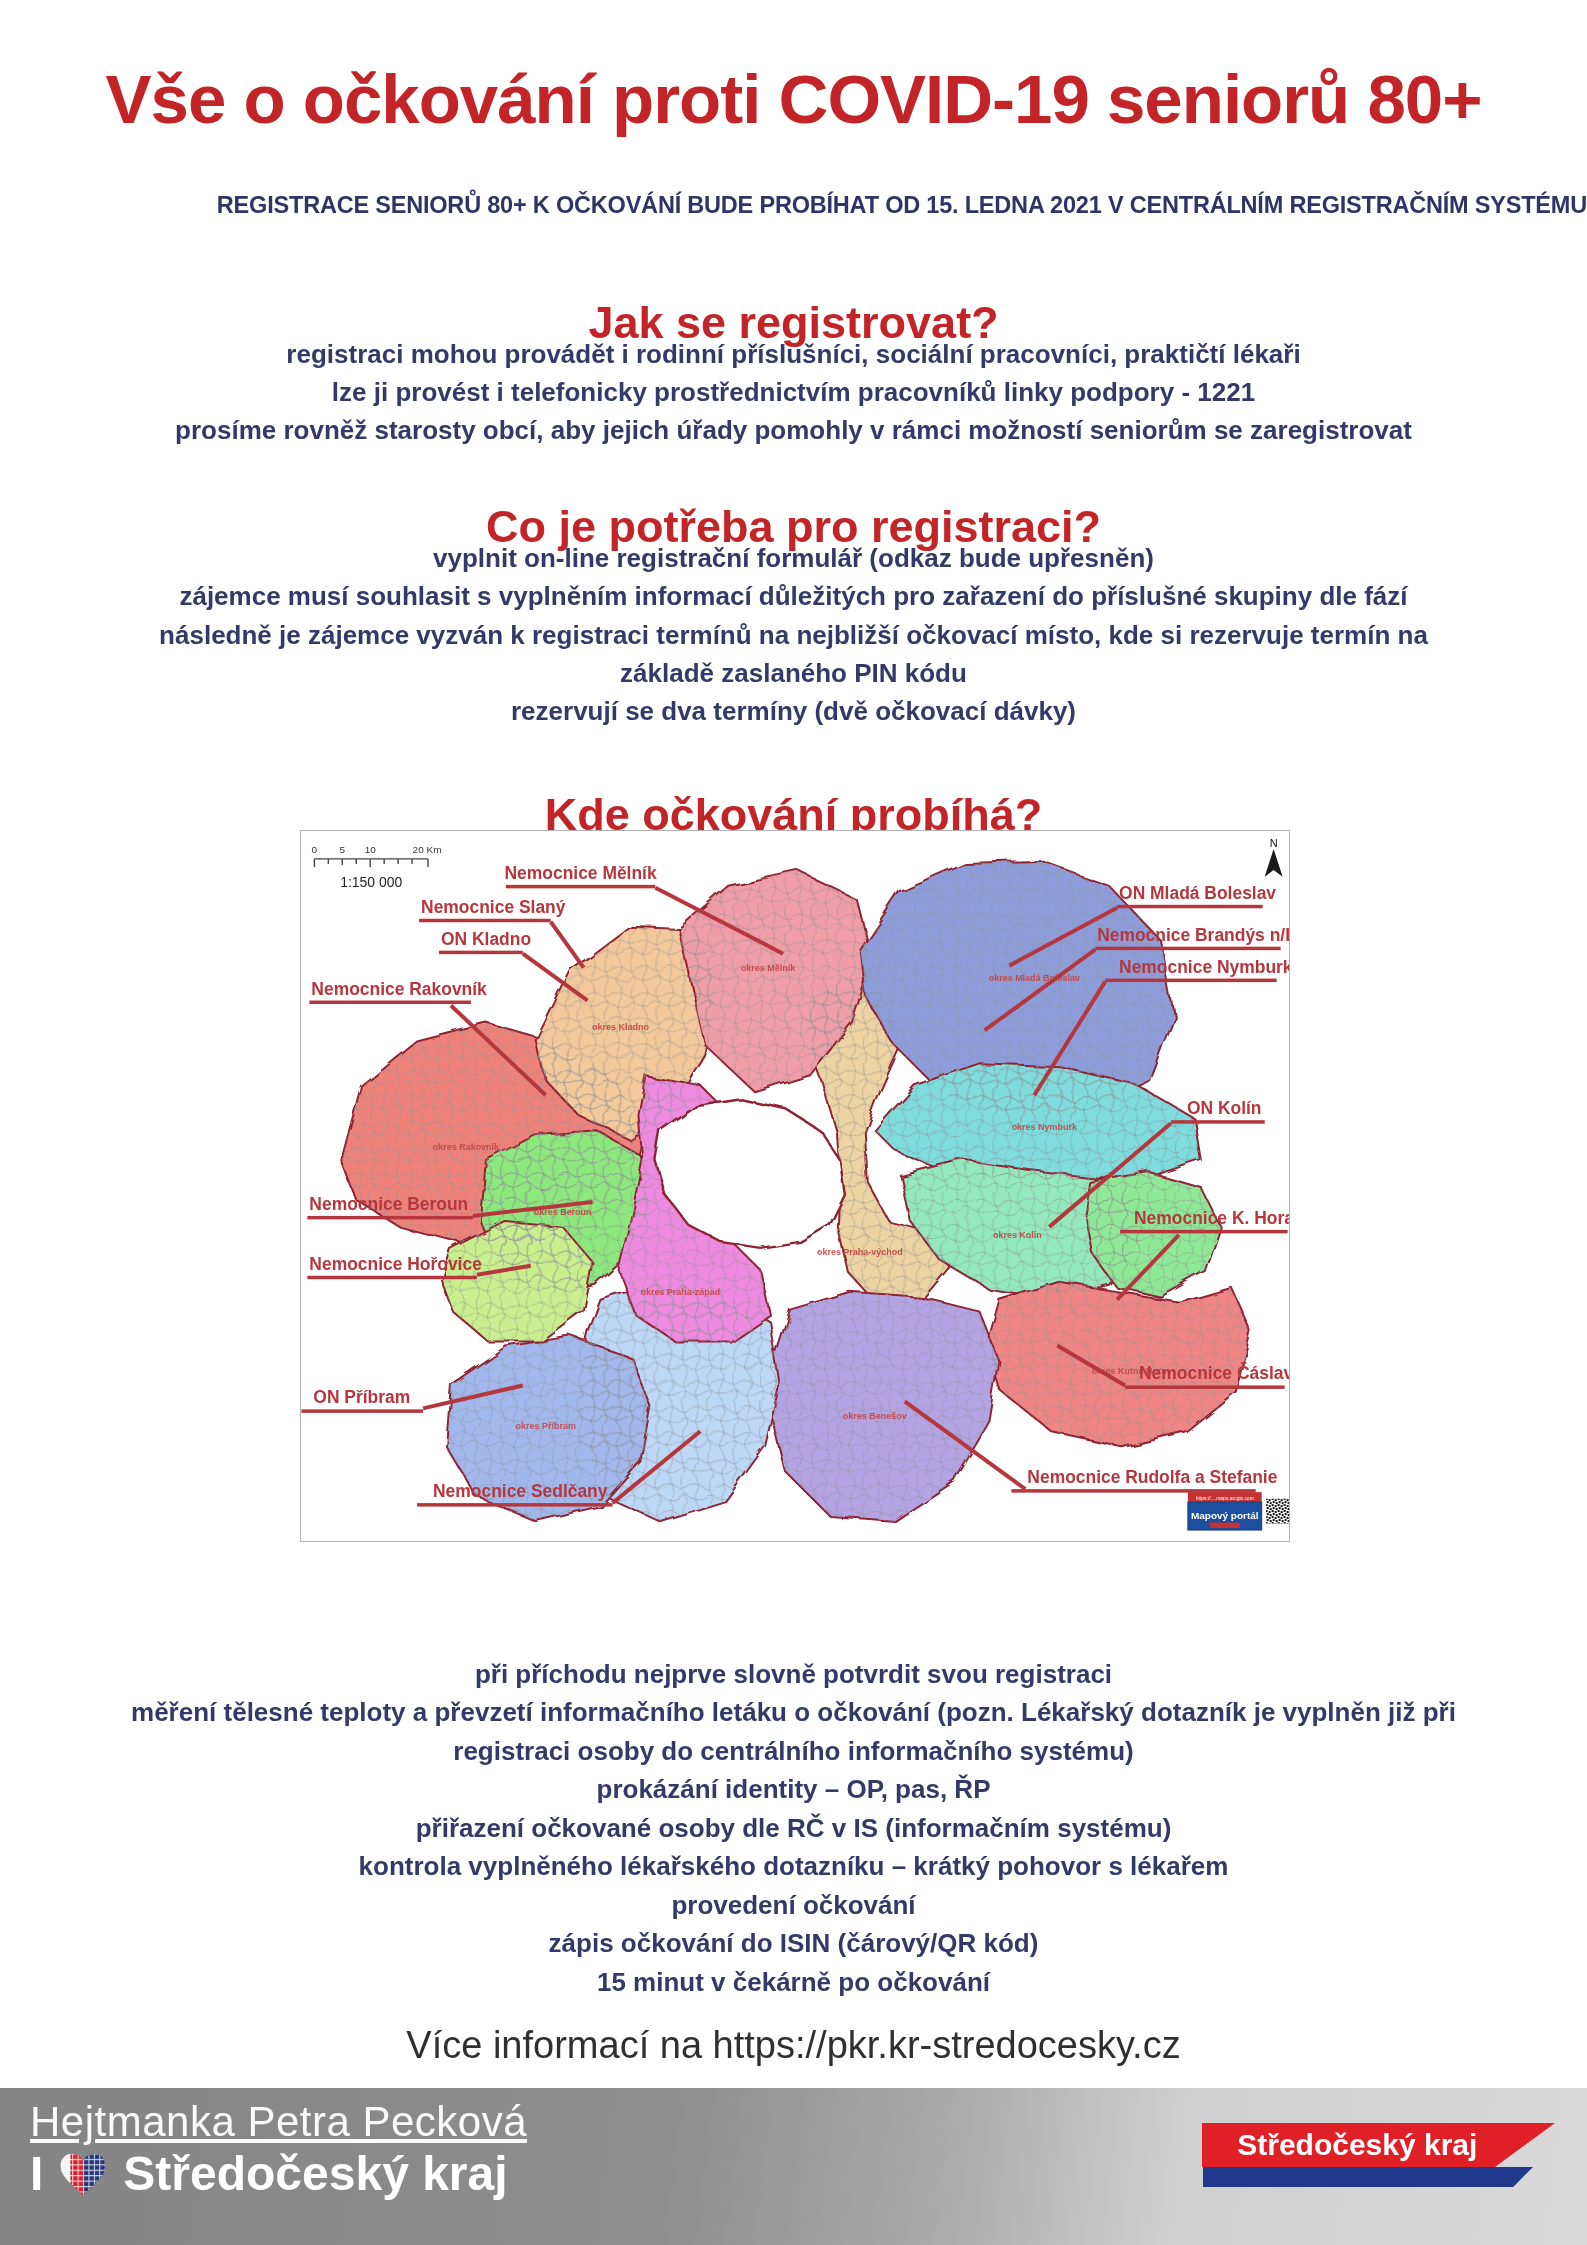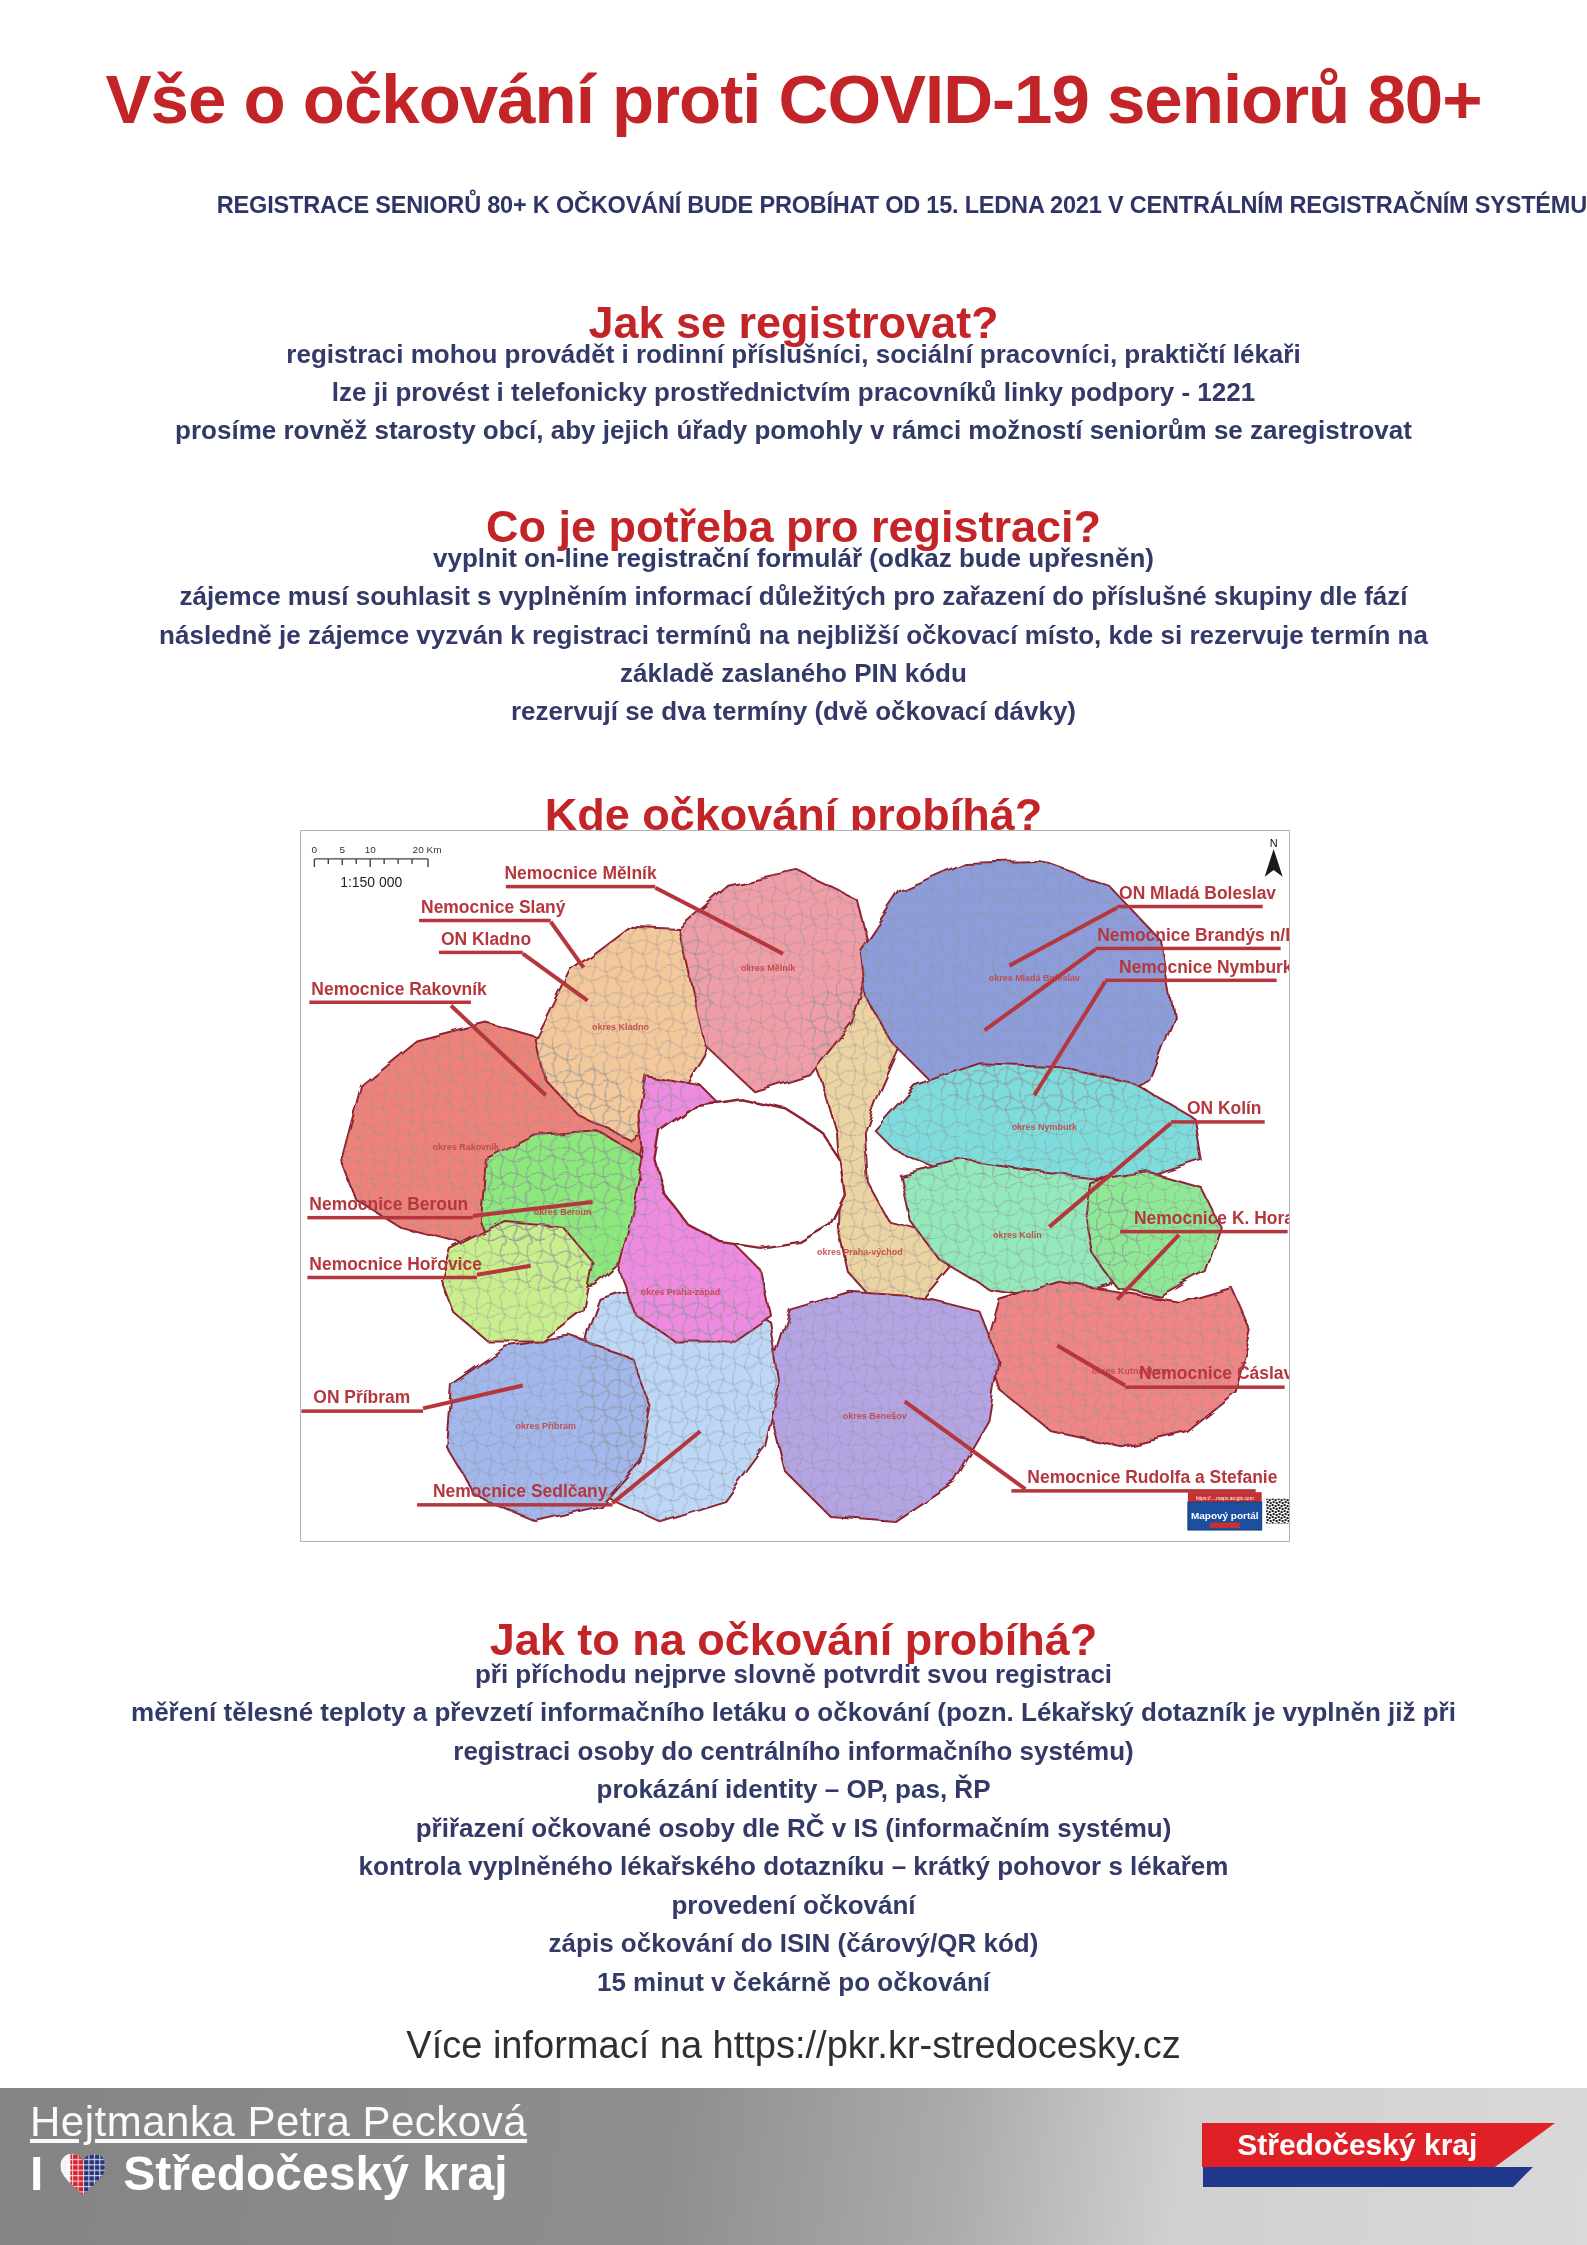--- a/index.html
+++ b/index.html
@@ -212,21 +212,20 @@
         <text x="37" y="7.5" text-anchor="middle" font-size="5" fill="#fff">https://....maps.arcgis.com</text>
         <rect x="0" y="10" width="74" height="28" fill="#1c4f9e" stroke="#123a78" stroke-width="1"></rect>
         <text x="37" y="27" text-anchor="middle" font-size="10" font-weight="bold" fill="#fff">Mapový portál</text>
         <rect x="22" y="30.5" width="30" height="5.5" fill="#c63232"></rect>
         <rect x="77" y="5" width="28" height="28" fill="#fff"></rect>
         <rect x="78.5" y="6.5" width="25" height="25" fill="url(#qr)"></rect>
       </g>
     </svg>
   </div>
 
-  <div class="ctr h2" style="top:1585px">Jak to na očkování probíhá?</div>
   <div class="ctr bl" style="top:1659px">při příchodu nejprve slovně potvrdit svou registraci</div>
   <div class="ctr bl" style="top:1697px">měření tělesné teploty a převzetí informačního letáku o očkování (pozn. Lékařský dotazník je vyplněn již při</div>
   <div class="ctr bl" style="top:1736px">registraci osoby do centrálního informačního systému)</div>
   <div class="ctr bl" style="top:1774px">prokázání identity – OP, pas, ŘP</div>
   <div class="ctr bl" style="top:1813px">přiřazení očkované osoby dle RČ v IS (informačním systému)</div>
   <div class="ctr bl" style="top:1851px">kontrola vyplněného lékařského dotazníku – krátký pohovor s lékařem</div>
   <div class="ctr bl" style="top:1890px">provedení očkování</div>
   <div class="ctr bl" style="top:1928px">zápis očkování do ISIN (čárový/QR kód)</div>
   <div class="ctr bl" style="top:1967px">15 minut v čekárně po očkování</div>
 

